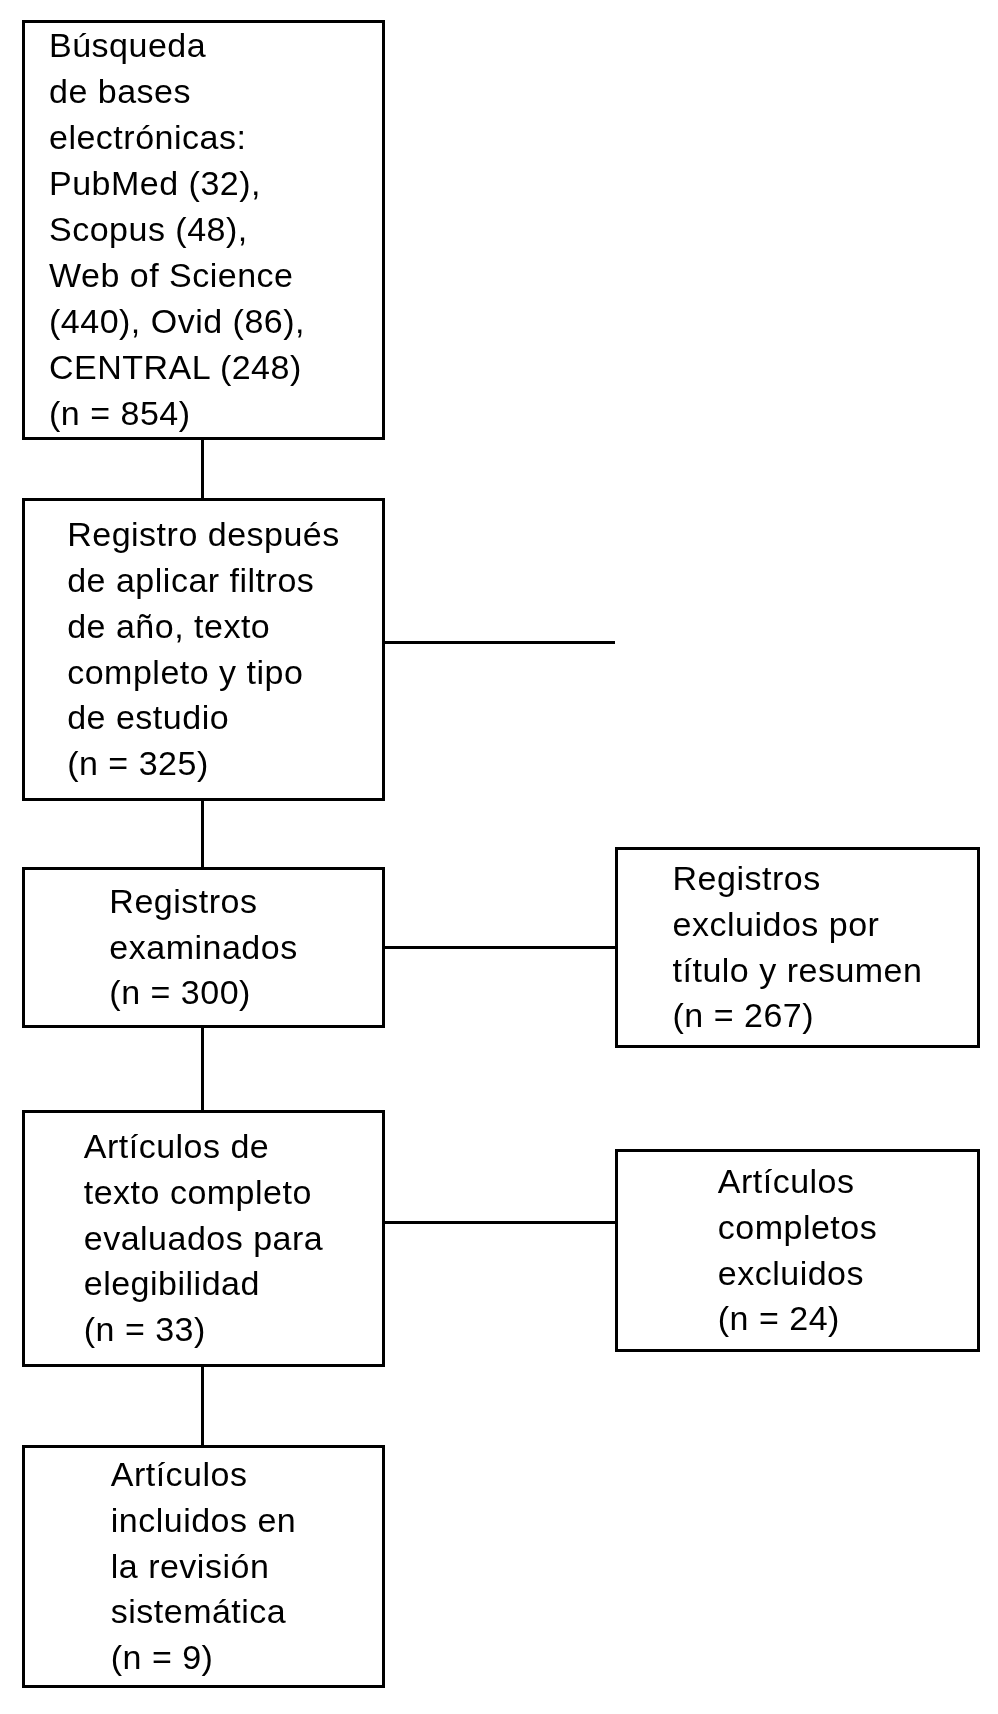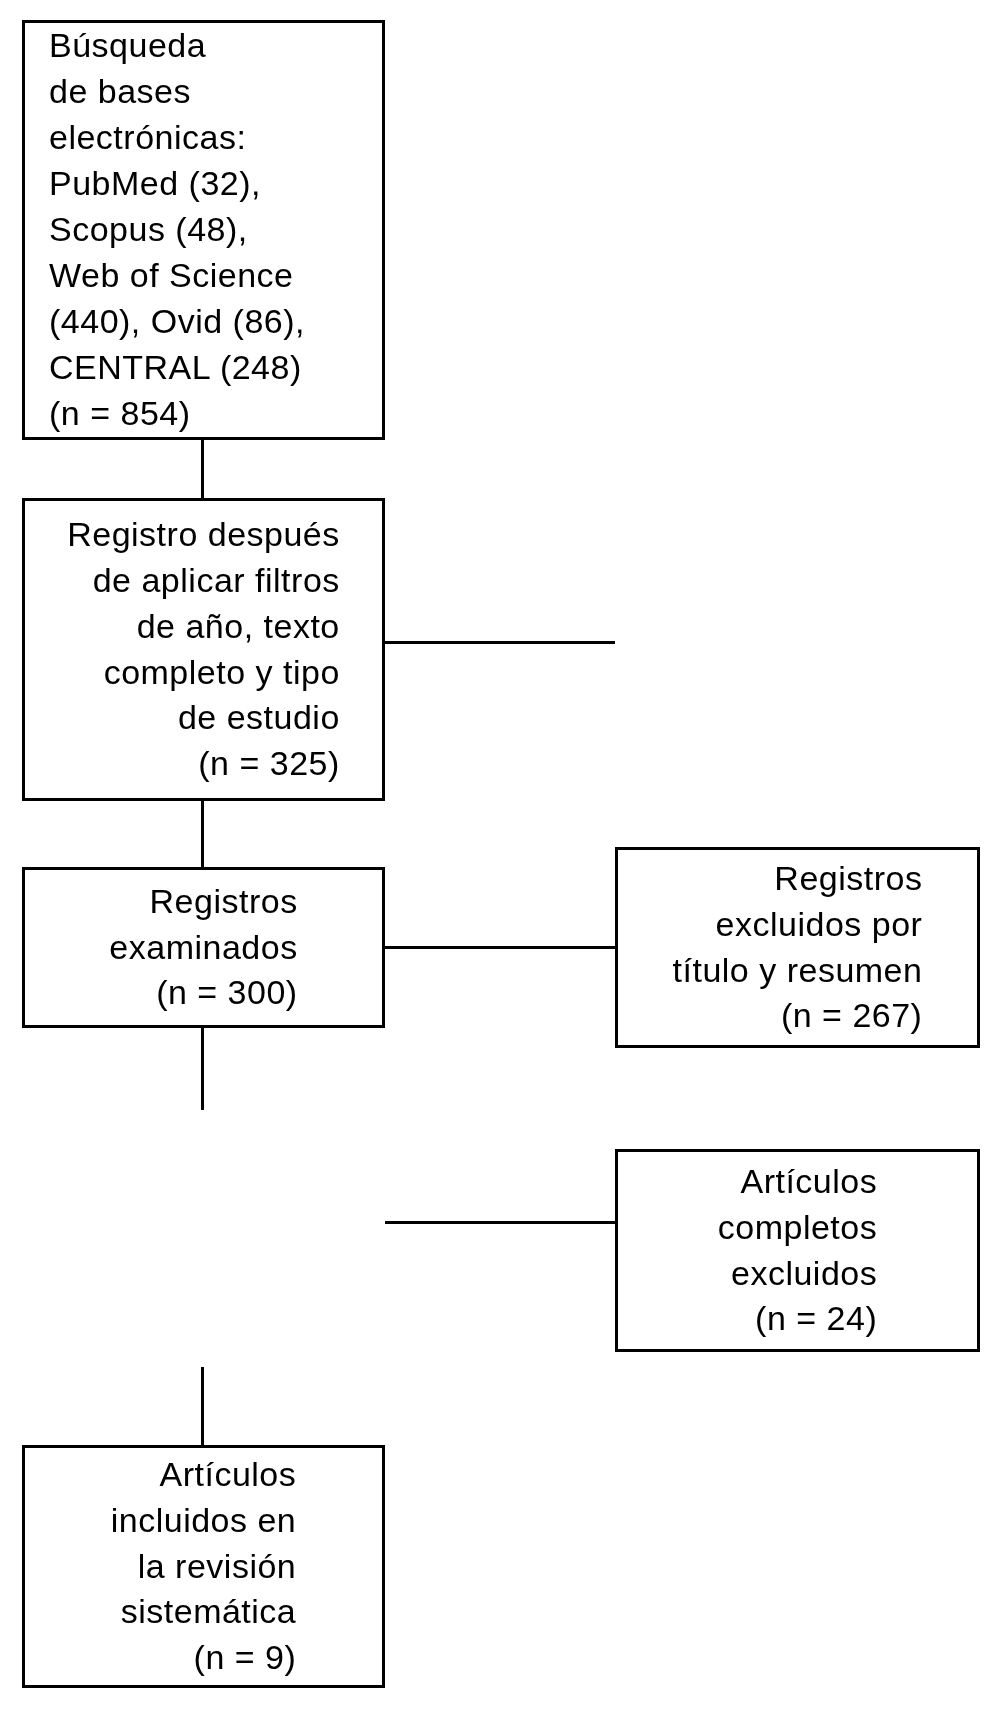--- a/index.html
+++ b/index.html
@@ -22,21 +22,21 @@
     border: 3px solid #000000;
     background: #ffffff;
     display: flex;
     align-items: center;
     justify-content: center;
   }
   .box-text {
     font-size: 34px;
     line-height: 1.35;
     letter-spacing: 0.5px;
-    text-align: right;
+    text-align: left;
     white-space: pre-line;
     color: #000000;
   }
   .box-text.align-left {
     text-align: left;
   }
   .box.b1 { left: 22px;  top: 20px;   width: 363px; height: 420px; justify-content: flex-start; padding-left: 24px; }
   .box.b2 { left: 22px;  top: 498px;  width: 363px; height: 303px; }
   .box.b3 { left: 22px;  top: 867px;  width: 363px; height: 161px; }
   .box.b4 { left: 22px;  top: 1110px; width: 363px; height: 257px; }
@@ -83,20 +83,27 @@
 de estudio
 (n = 325)</div>
   </div>
 
   <div class="box b3">
     <div class="box-text">Registros
 examinados
 (n = 300)</div>
   </div>
 
+  <div class="box b4">
+    <div class="box-text">Artículos de
+texto completo
+evaluados para
+elegibilidad
+(n = 33)</div>
+  </div>
 
   <div class="box b5">
     <div class="box-text">Artículos
 incluidos en
 la revisión
 sistemática
 (n = 9)</div>
   </div>
 
 

